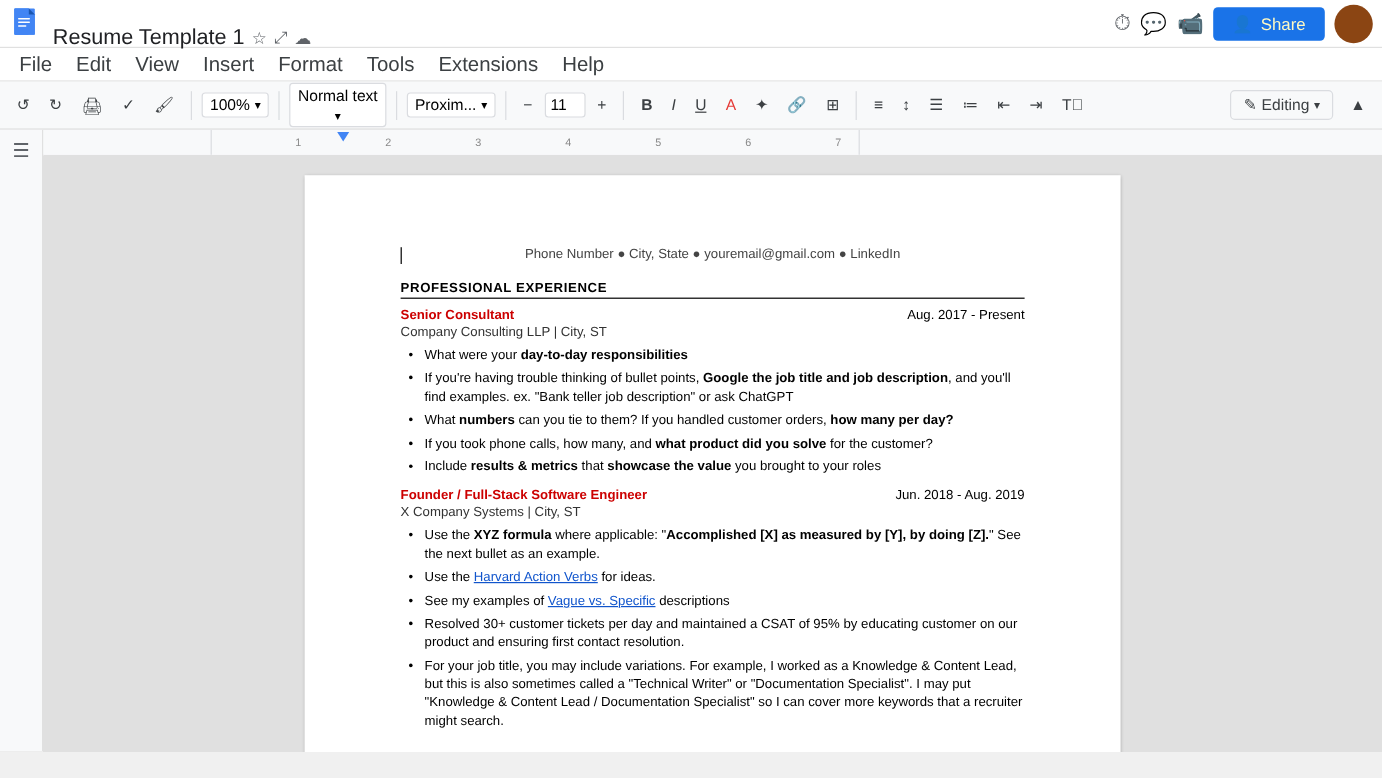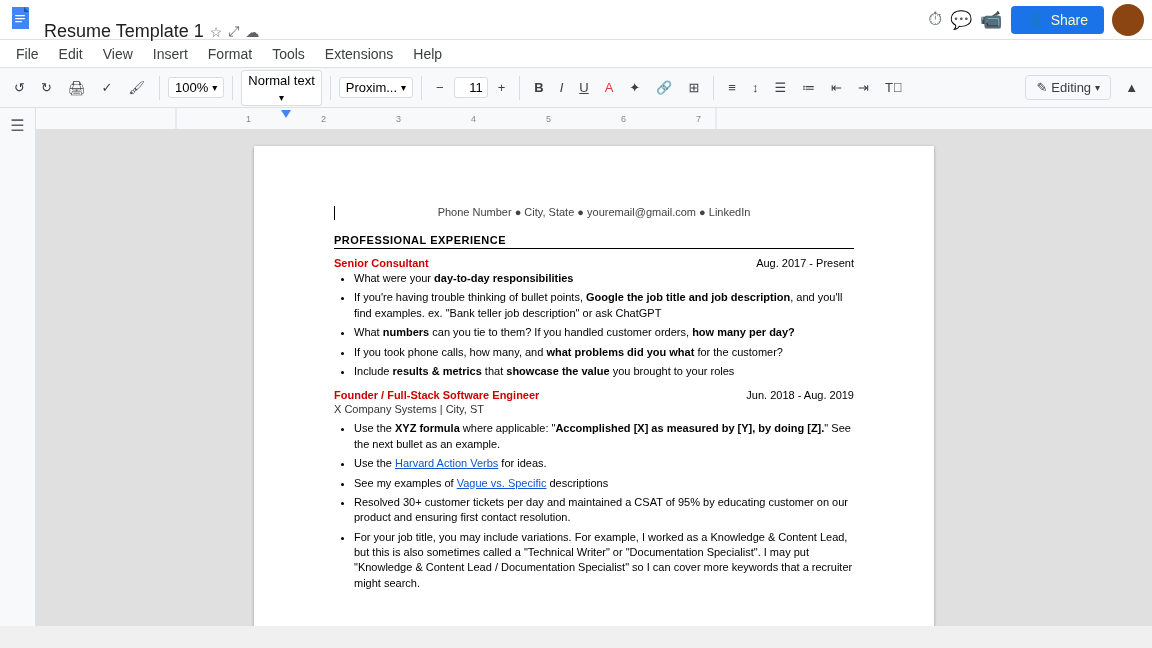--- a/index.html
+++ b/index.html
@@ -25,21 +25,21 @@
     #avatar { width: 32px; height: 32px; border-radius: 50%; background: #8b4513; }
 
     
     #menu-bar {
       display: flex;
       align-items: center;
       background: #fff;
       height: 28px;
       padding: 0 8px;
       gap: 4px;
-      font-size: 14px;
+      font-size: 17px;
       color: #3c4043;
       border-bottom: 1px solid #e0e0e0;
     }
     .menu-item { padding: 2px 8px; cursor: pointer; border-radius: 4px; }
 
     
     #toolbar {
       display: flex;
       align-items: center;
       background: #f8f9fa;
@@ -51,21 +51,21 @@
       flex-wrap: nowrap;
       overflow: hidden;
     }
     .tb-btn {
       padding: 4px 6px; border: none; background: transparent; cursor: pointer;
       border-radius: 3px; font-size: 13px; color: #3c4043;
       display: flex; align-items: center; justify-content: center;
     }
     .tb-separator { width: 1px; height: 24px; background: #dadce0; margin: 0 4px; }
     #font-size-box {
-      width: 36px; text-align: right; border: 1px solid #dadce0; border-radius: 3px;
+      width: 36px; text-align: left; border: 1px solid #dadce0; border-radius: 3px;
       font-size: 13px; padding: 2px 4px;
     }
     #editing-btn {
       margin-left: auto; display: flex; align-items: center; gap: 4px;
       background: #f8f9fa; border: 1px solid #dadce0; border-radius: 4px;
       padding: 4px 10px; font-size: 13px; cursor: pointer; color: #3c4043;
     }
     #collapse-btn { margin-left: 4px; }
 
     
@@ -256,25 +256,26 @@
         <div class="resume-contact">Phone Number  ●  City, State  ●  youremail@gmail.com  ●  LinkedIn</div>
 
         <div class="section-gap">
           <div class="section-header">PROFESSIONAL EXPERIENCE</div>
 
           <div>
             <div class="job-header">
               <span class="job-title">Senior Consultant</span>
               <span>Aug. 2017 - Present</span>
             </div>
+            <div class="job-meta">Company Consulting LLP  |  City, ST</div>
             <ul class="bullet-list">
               <li>What were your <span class="bold">day-to-day responsibilities</span></li>
               <li>If you're having trouble thinking of bullet points, <span class="bold">Google the job title and job description</span>, and you'll find examples. ex. "Bank teller job description" or ask ChatGPT</li>
               <li>What <span class="bold">numbers</span> can you tie to them? If you handled customer orders, <span class="bold">how many per day?</span></li>
-              <li>If you took phone calls, how many, and <span class="bold">what problems did you what</span> for the customer?</li>
+              <li>If you took phone calls, how many, and <span class="bold">what product did you solve</span> for the customer?</li>
               <li>Include <span class="bold">results &amp; metrics</span> that <span class="bold">showcase the value</span> you brought to your roles</li>
             </ul>
           </div>
 
           <div>
             <div class="job-header">
               <span class="job-title">Founder / Full-Stack Software Engineer</span>
               <span>Jun. 2018 - Aug. 2019</span>
             </div>
             <div class="job-meta">X Company Systems  |  City, ST</div>

